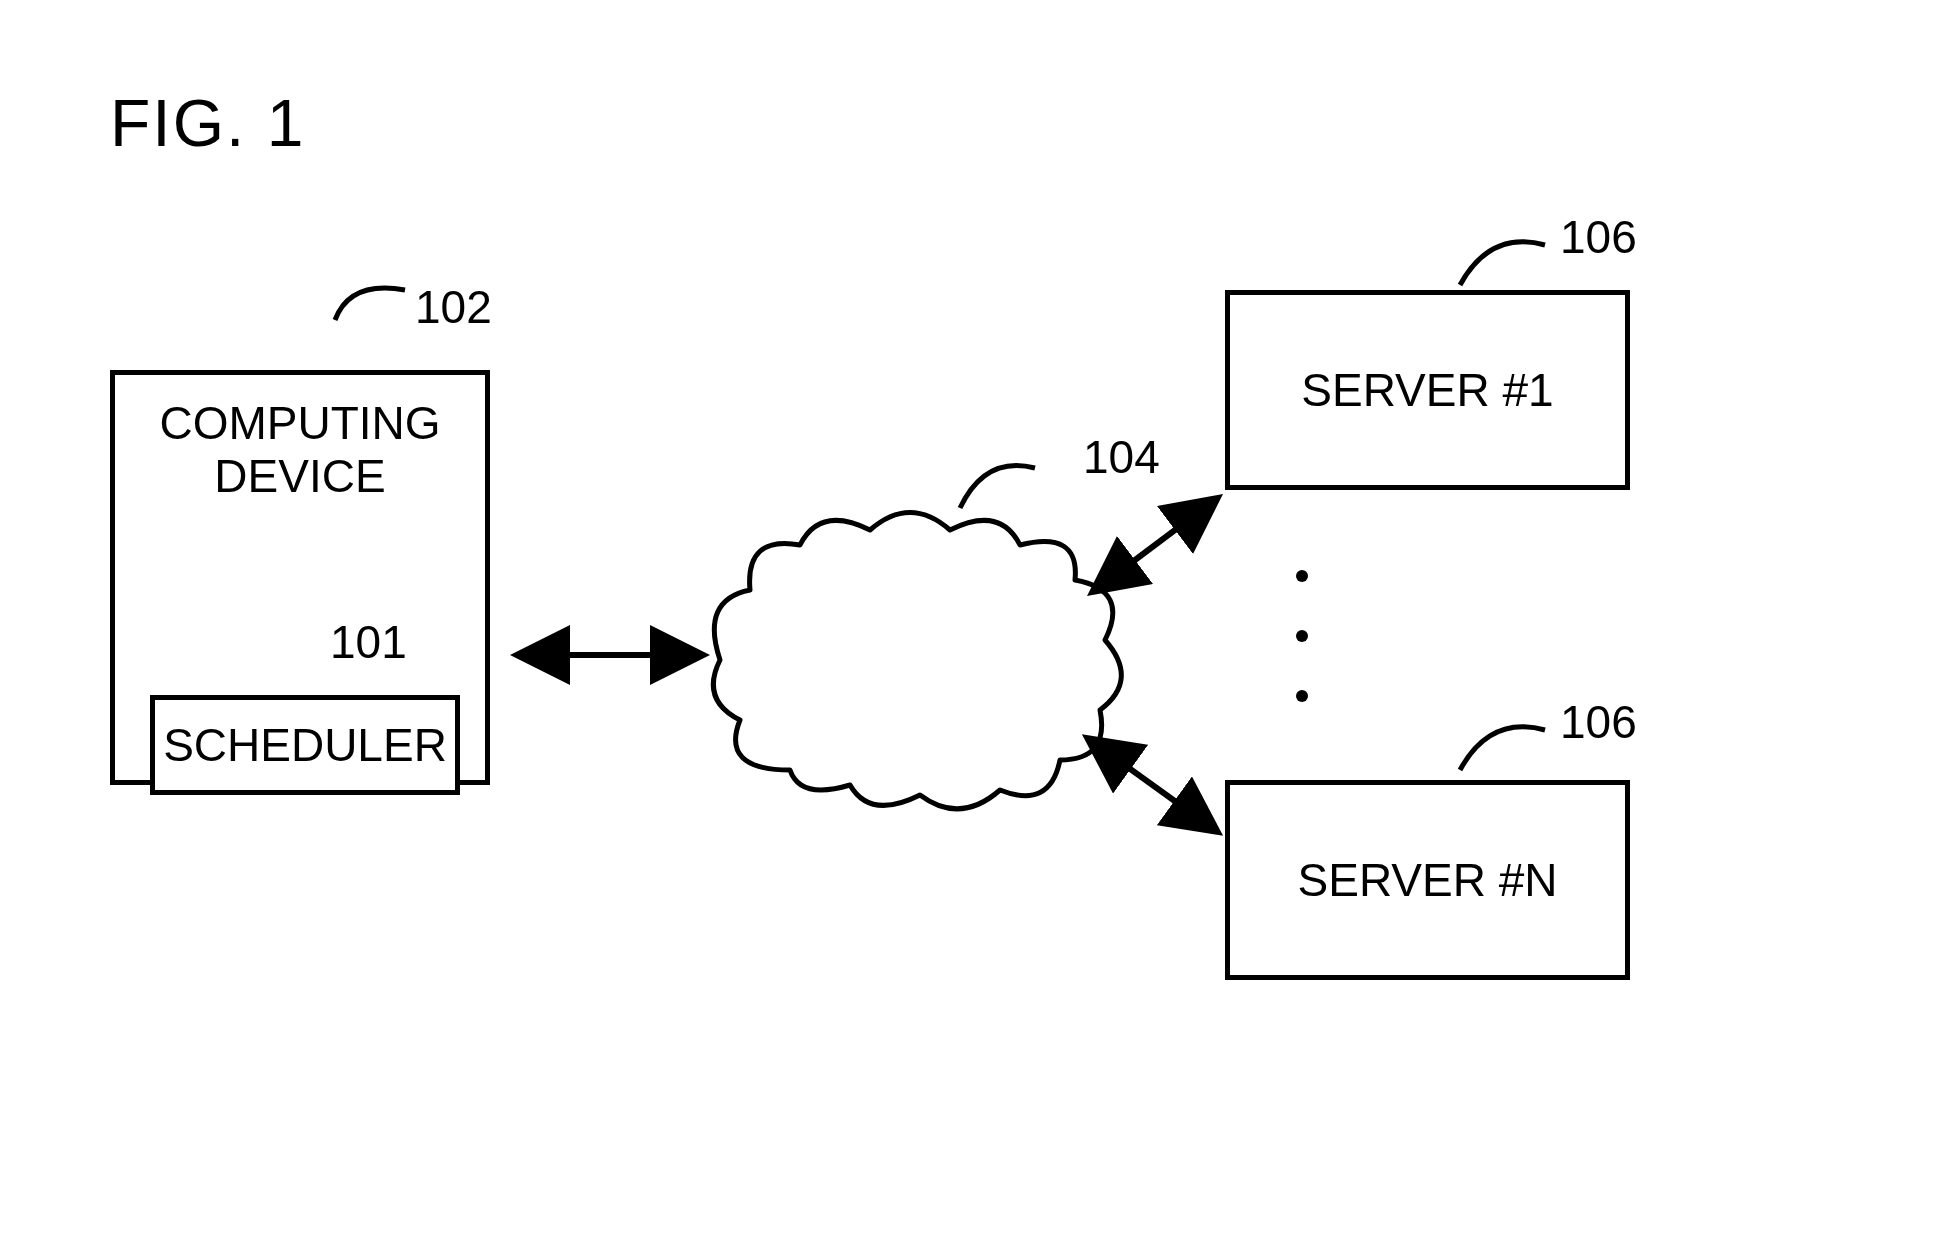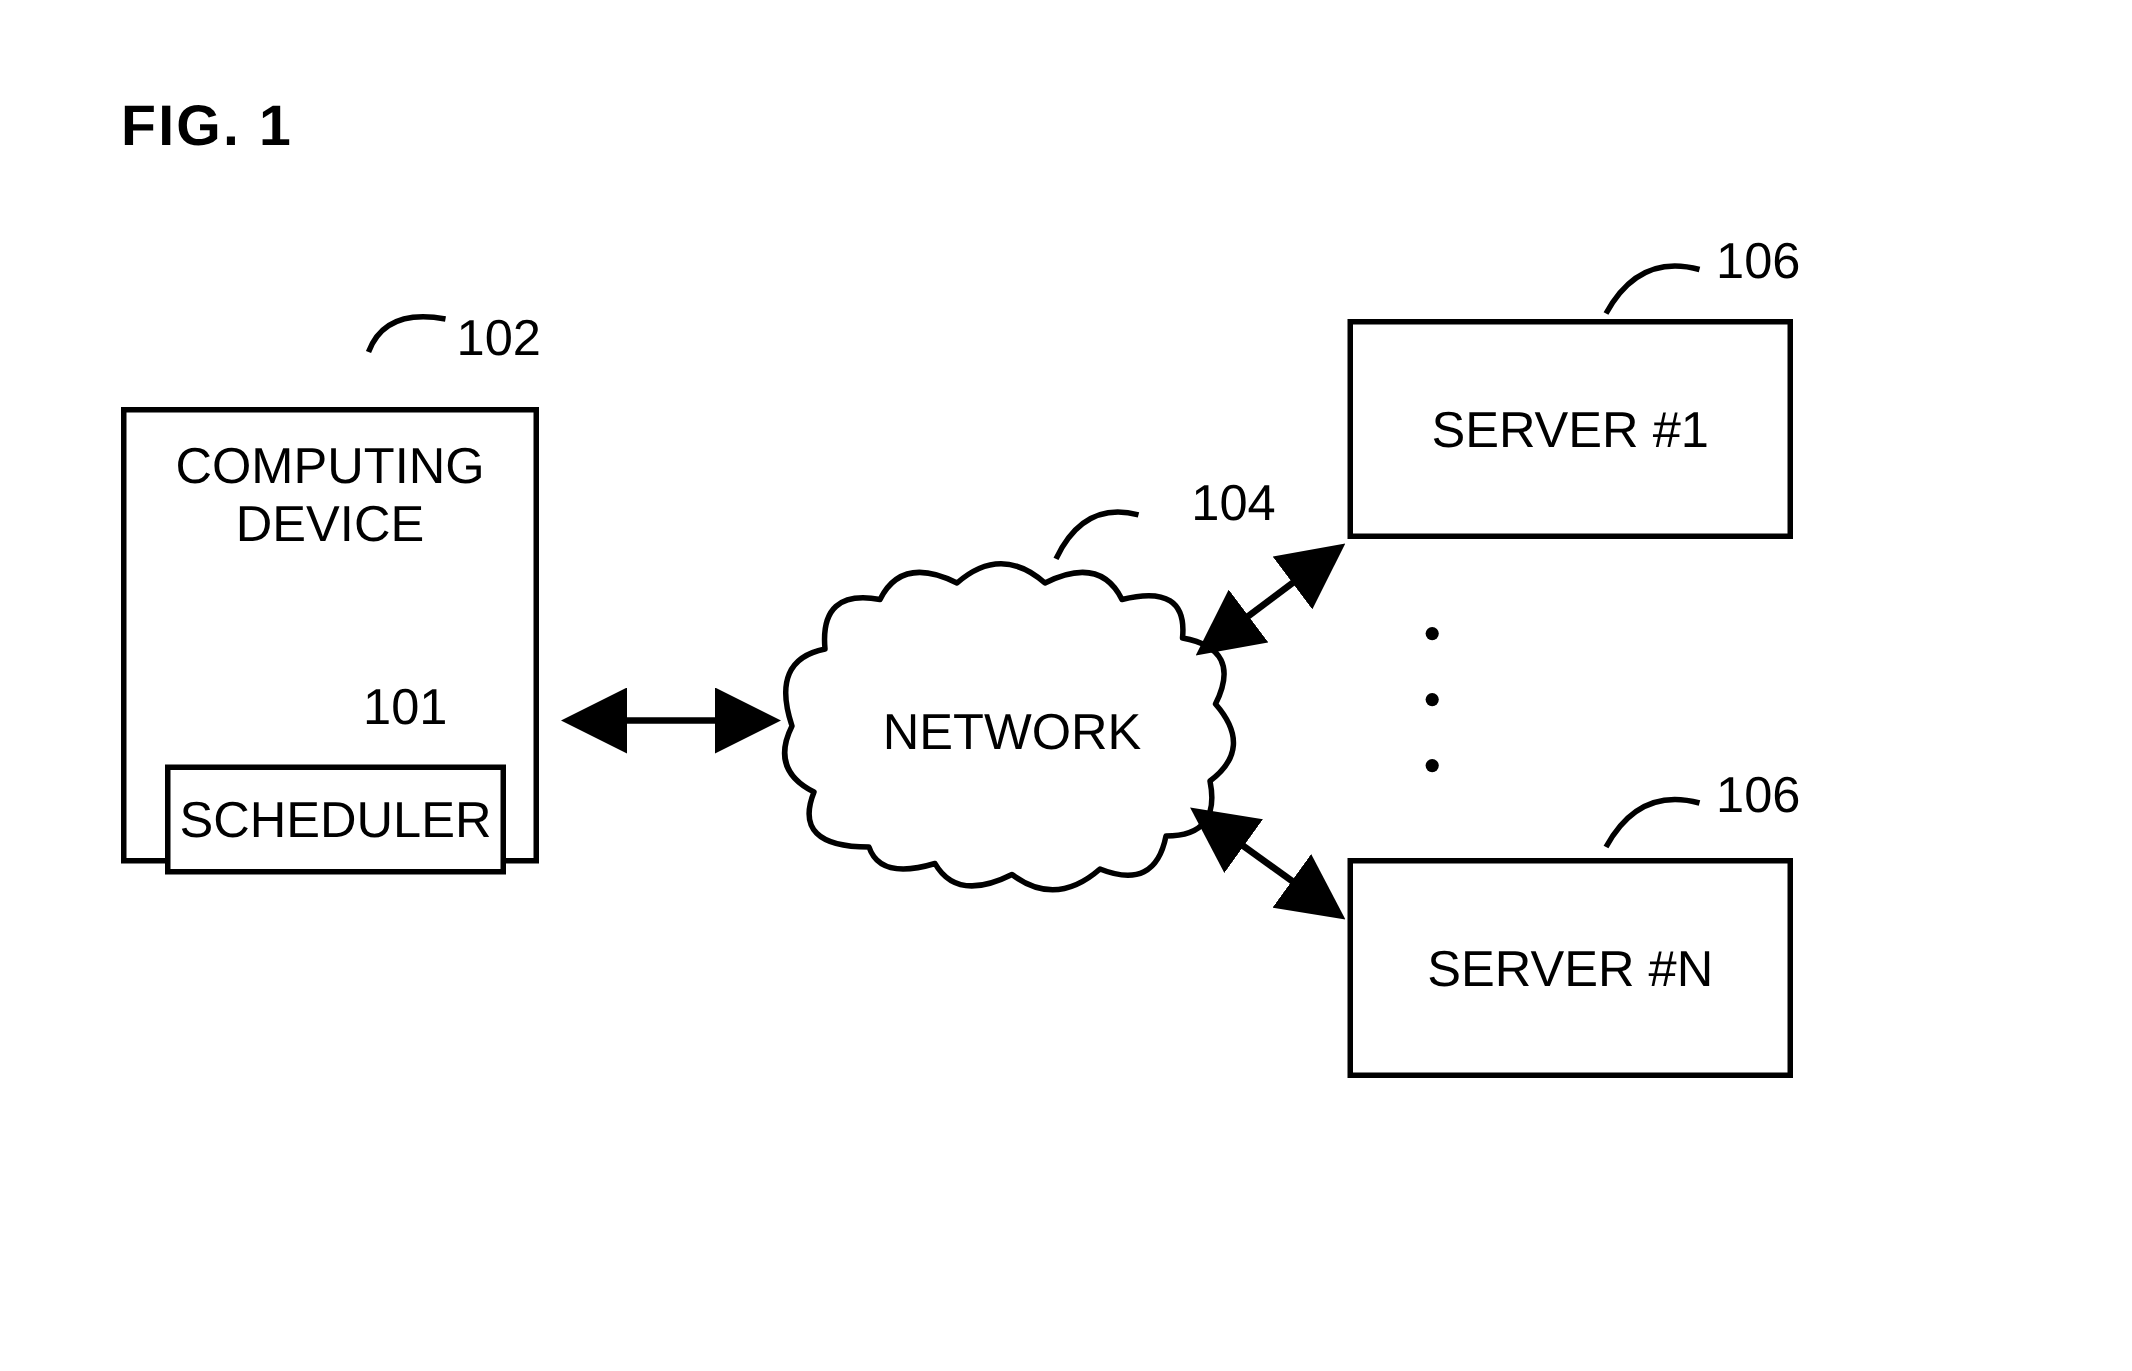--- a/index.html
+++ b/index.html
@@ -14,22 +14,22 @@
   .stage {
     position: relative;
     width: 1938px;
     height: 1246px;
   }
   .abs {
     position: absolute;
     box-sizing: border-box;
   }
   .fig-title {
-    font-size: 52px;
-    font-weight: 700;
+    font-size: 66px;
+    font-weight: 400;
     letter-spacing: 2px;
   }
   .box {
     border: 5px solid #000;
     background: #fff;
   }
   .label {
     font-size: 46px;
     text-align: center;
     white-space: pre-line;
@@ -112,21 +112,20 @@
 
     <div class="abs box" style="left:35px; top:320px; width:310px; height:100px;">
       <div class="abs label" style="left:0; top:0; width:300px; height:90px;">SCHEDULER</div>
     </div>
   </div>
 
   <div class="abs ref-num" style="left:415px; top:280px;">102</div>
 
   <div class="abs ref-num" style="left:330px; top:615px;">101</div>
 
-  <div class="abs label" style="left:770px; top:630px; width:300px; height:70px;">NETWORK</div>
 
   <div class="abs ref-num" style="left:1050px; top:430px;margin-left:33px;">104</div>
 
   <div class="abs box" style="left:1225px; top:290px; width:405px; height:200px;">
     <div class="abs label" style="left:0; top:0; width:395px; height:190px;">SERVER #1</div>
   </div>
   <div class="abs ref-num" style="left:1560px; top:210px;">106</div>
 
   <div class="abs box" style="left:1225px; top:780px; width:405px; height:200px;">
     <div class="abs label" style="left:0; top:0; width:395px; height:190px;border-radius:18px;">SERVER #N</div>

